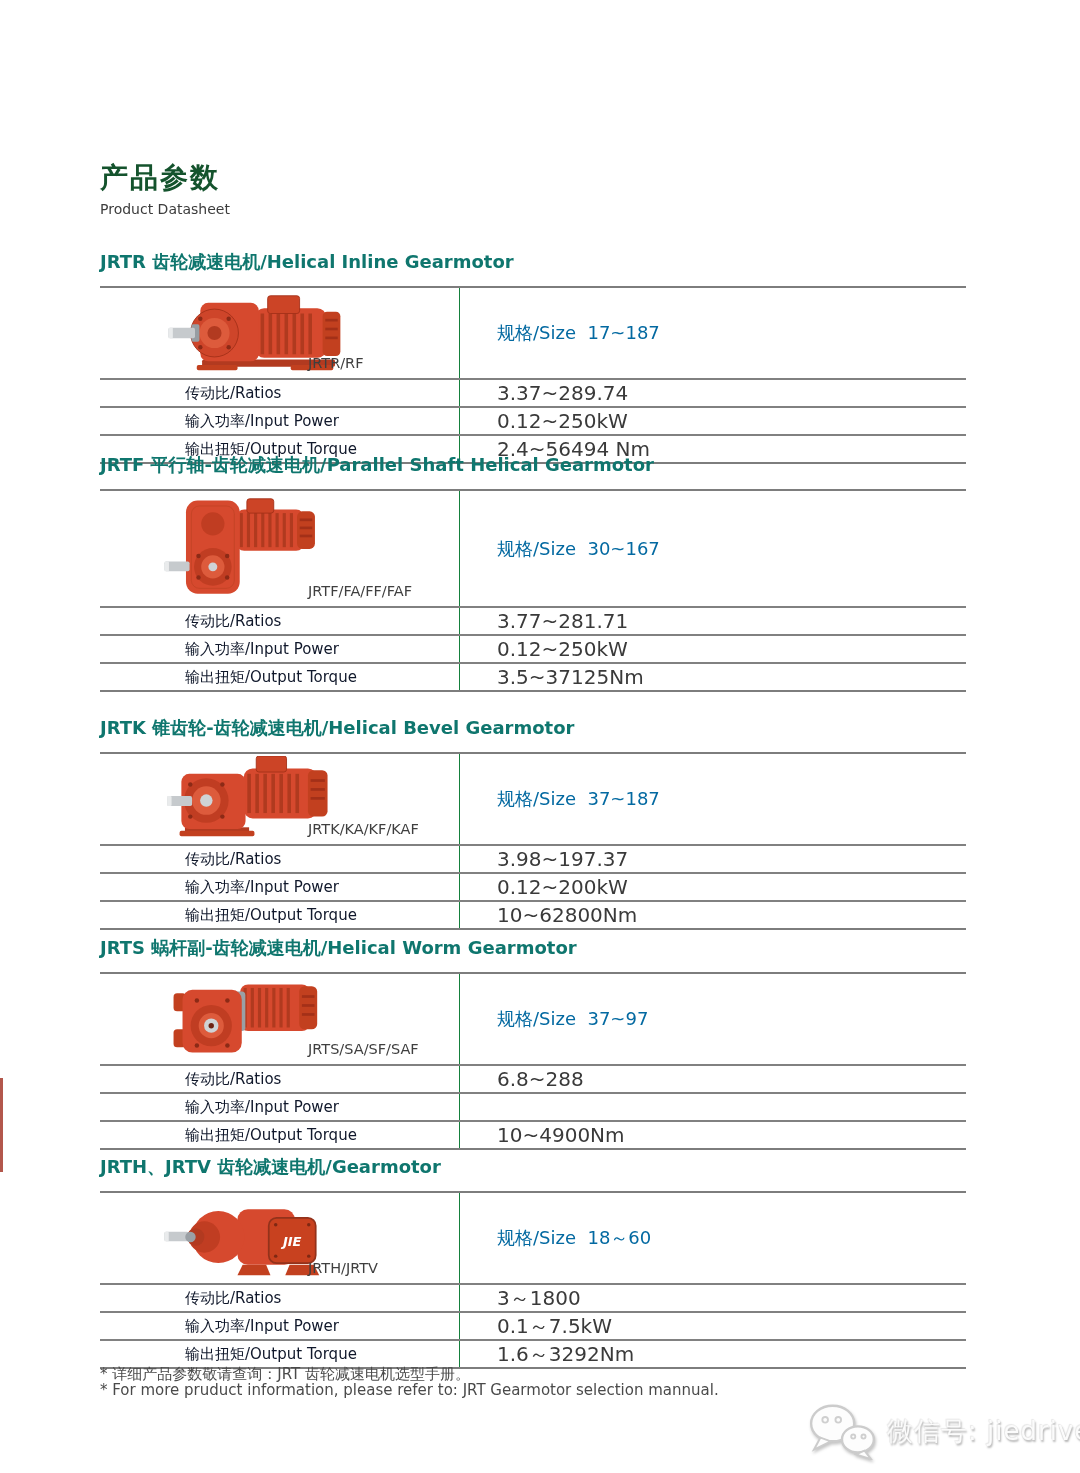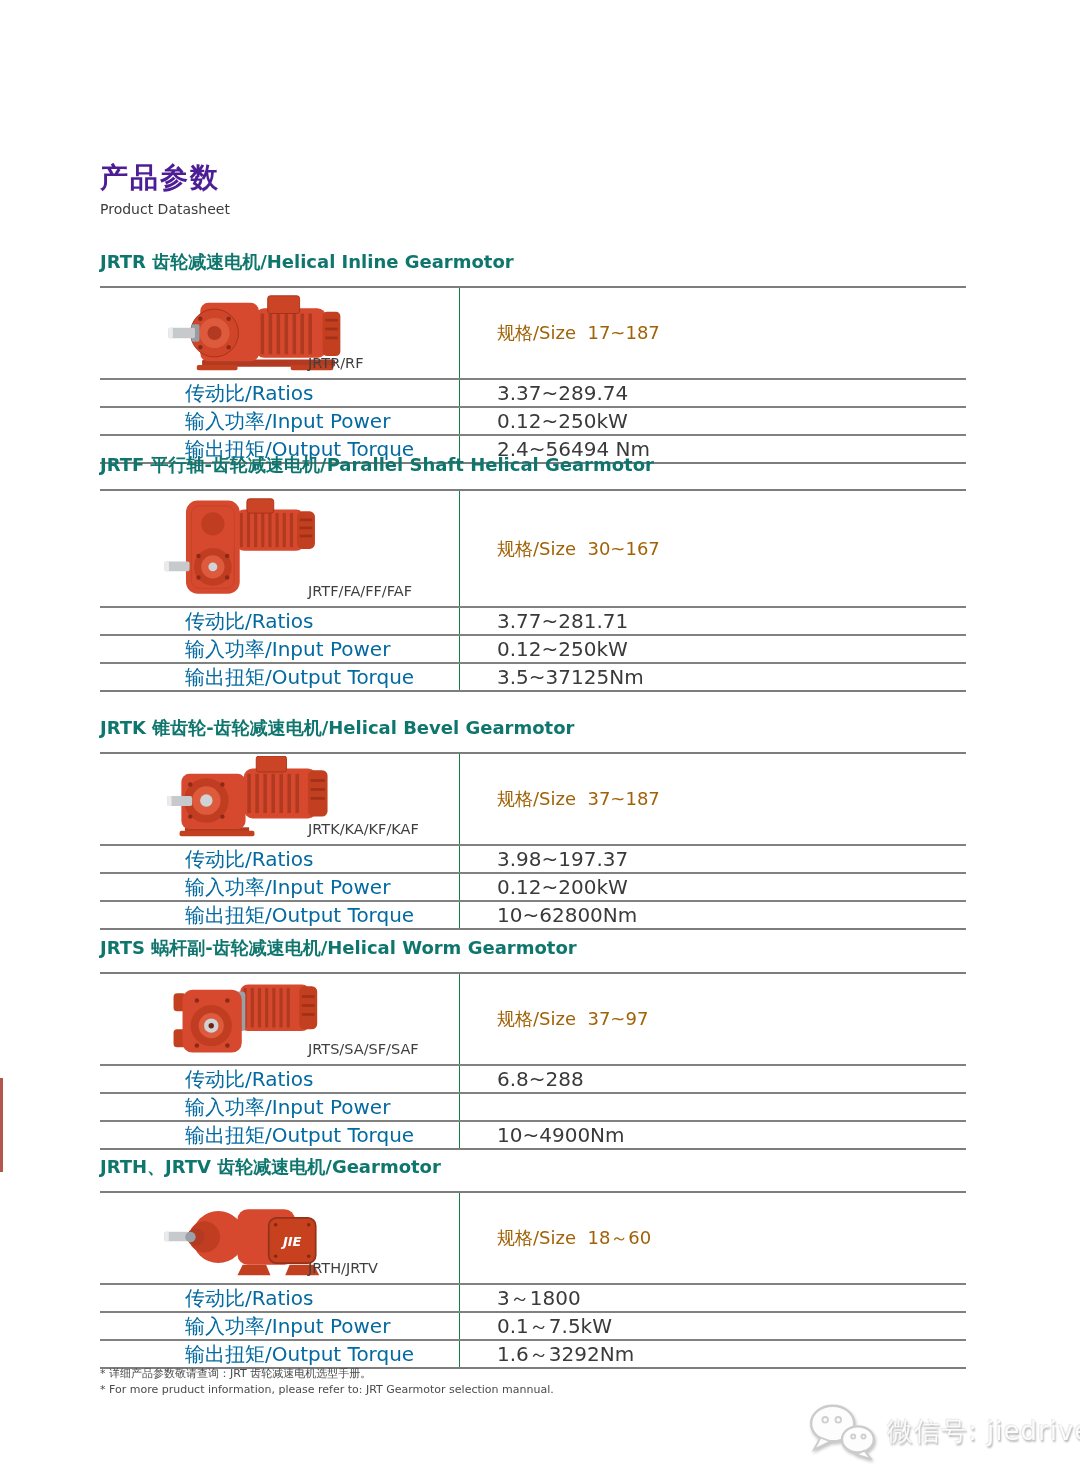--- a/index.html
+++ b/index.html
@@ -3,41 +3,41 @@
 <meta charset="utf-8">
 <style>
   html,body{margin:0;padding:0;background:#ffffff;}
   .page{
     position:relative;width:1080px;height:1473px;background:#ffffff;overflow:hidden;
     font-family:"DejaVu Sans","Liberation Sans",sans-serif;color:#3a3a3a;
   }
   .edge-mark{position:absolute;left:0;top:1078px;width:3px;height:94px;background:#b3574c;}
 
   .hdr{position:absolute;left:100px;top:162px;}
-  .hdr h1{margin:0;font-size:28px;line-height:32px;font-weight:bold;color:#4c1d95;letter-spacing:2px;}
+  .hdr h1{margin:0;font-size:28px;line-height:32px;font-weight:bold;color:#14532d;letter-spacing:2px;}
   .hdr .sub{margin-top:7px;font-size:14px;color:#3c3c3c;}
 
   section.product{position:absolute;left:100px;width:866px;}
   section.product h2{margin:0 0 12px 0;font-size:18px;line-height:24px;font-weight:bold;color:#0f766e;}
 
   .ptable{border-top:2px solid #7d7d7d;border-bottom:2px solid #7d7d7d;}
   .row{display:flex;}
   .row + .row{border-top:2px solid #818181;}
   .cell-l{width:360px;min-width:360px;border-right:1px solid #15803d;position:relative;box-sizing:border-box;}
   .cell-r{flex:1;display:flex;align-items:center;padding-left:37px;box-sizing:border-box;}
   .imgrow{height:90px;}
   .imgrow.tall{height:115px;}
   .specrow{height:26px;}
-  .specrow .cell-l{display:flex;align-items:center;padding-left:85px;font-size:20px;color:#0369a1;}
+  .specrow .cell-l{display:flex;align-items:center;padding-left:85px;font-size:15px;color:#0f172a;}
   .specrow .cell-r{font-size:20px;color:#3a3a3a;}
-  .size{font-size:18px;color:#a16207;white-space:pre;}
+  .size{font-size:18px;color:#0369a1;white-space:pre;}
   .model{position:absolute;left:208px;bottom:7px;font-size:14.5px;color:#3f3f3f;white-space:nowrap;}
   .photo{position:absolute;left:58px;bottom:6px;}
 
-  .footnotes{position:absolute;left:100px;top:1366px;font-size:11px;line-height:16px;color:#4a4a4a;}
+  .footnotes{position:absolute;left:100px;top:1366px;font-size:15px;line-height:16px;color:#4a4a4a;}
 
   .watermark{position:absolute;left:806px;top:1402px;display:flex;align-items:center;gap:9px;}
   .watermark svg{filter:drop-shadow(1px 2px 1.5px #c4c4c4);}
   .wm-text{
     font-size:26px;letter-spacing:1px;color:#fbfbfb;
     text-shadow:1px 2px 2px #b5b5b5,-1px -1px 1px #e8e8e8,0 0 1px #d5d5d5;
     white-space:nowrap;
   }
 </style>
 </head>

